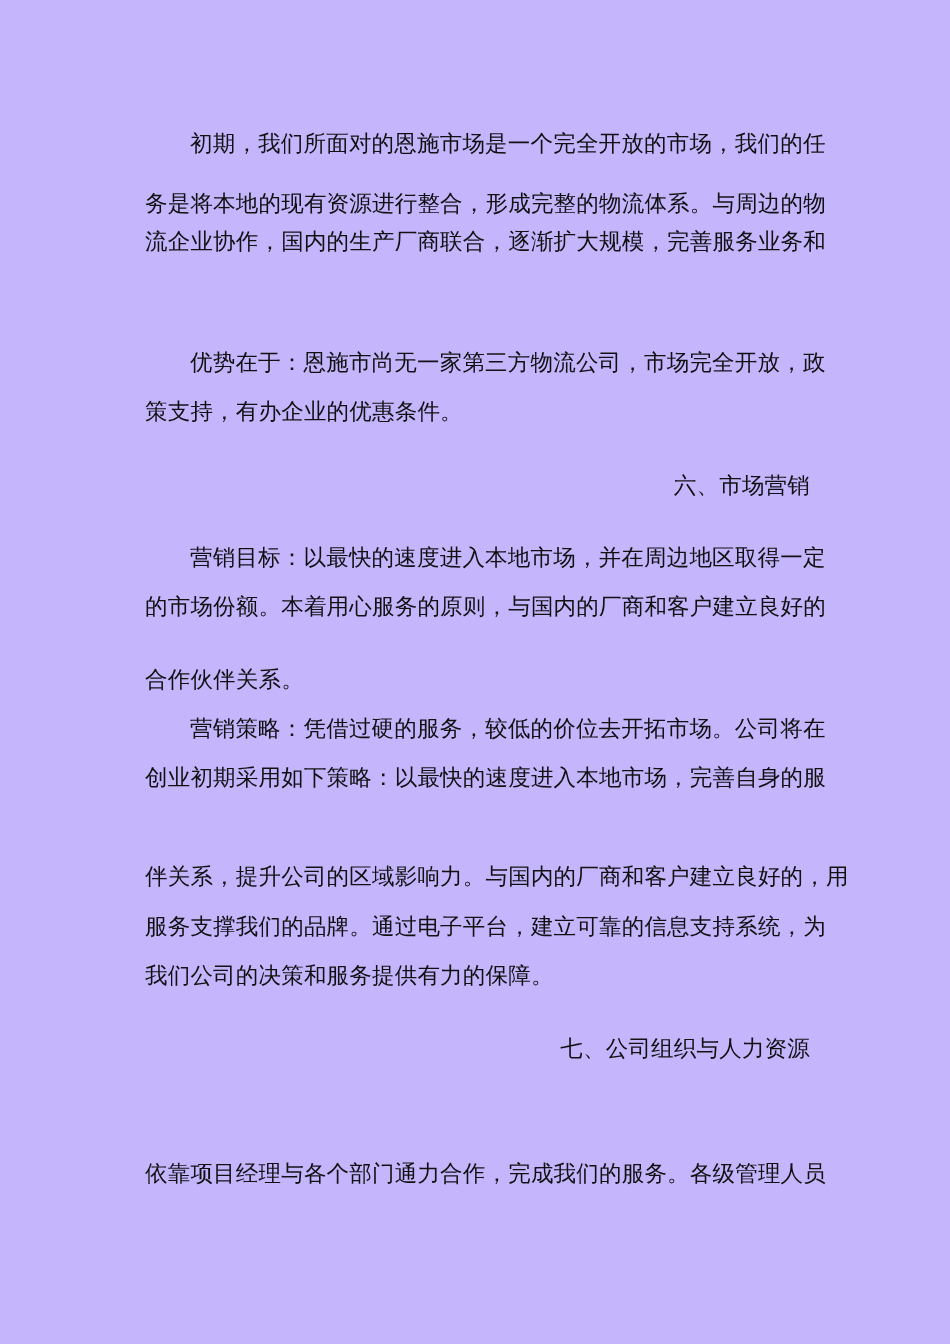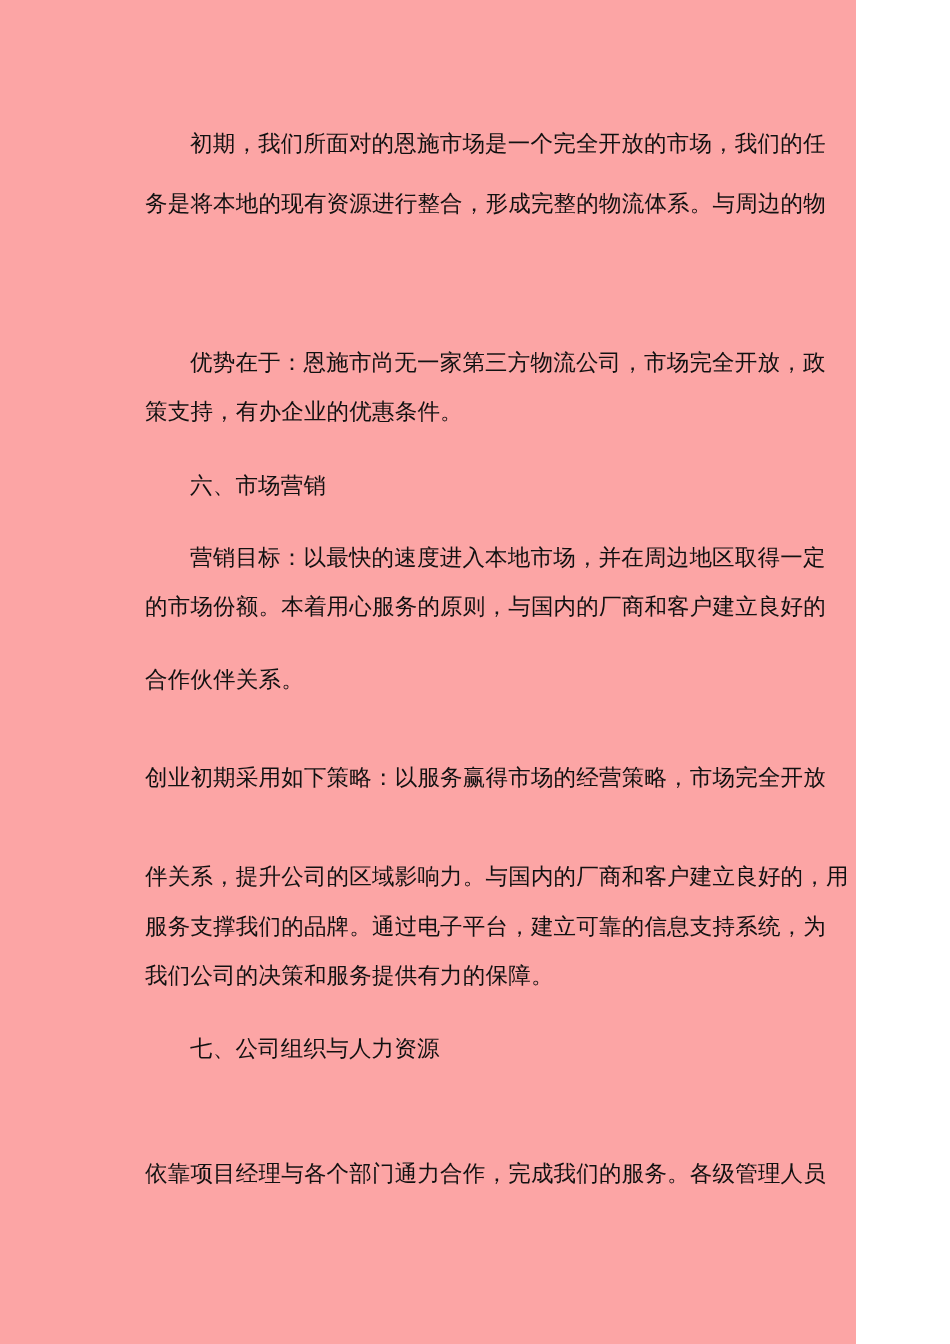--- a/index.html
+++ b/index.html
@@ -1,50 +1,52 @@
 <!DOCTYPE html>
 <html><head>
 <meta charset="utf-8">
 <style>
   html, body { margin: 0; padding: 0; background: #ffffff; }
   body { width: 950px; height: 1344px; position: relative; overflow: hidden; }
-  .page { position: absolute; left: 0; top: 0; width: 856px; height: 1344px; background: #fca5a5; }
+  .page { position: absolute; left: 0; top: 0; width: 950px; height: 1344px; background: #c4b5fd; }
   .line {
     position: absolute;
     left: 145px;
     width: 665px;
     height: 30px;
     line-height: 30px;
     font-family: "DejaVu Serif", "Liberation Serif", serif;
     font-size: 22.5px;
     color: #111111;
     white-space: nowrap;
     letter-spacing: 0.2px;
   }
-  .indent { left: 190px; width: 620px; }
+  .indent { left: 190px; width: 620px; text-align: right; }
   .justify { text-align: justify; text-align-last: justify; }
 </style>
 </head>
 <body>
 
 <div class="page">
 
   <div class="line indent justify" style="top:128px">初期，我们所面对的恩施市场是一个完全开放的市场，我们的任</div>
   <div class="line justify" style="top:188px">务是将本地的现有资源进行整合，形成完整的物流体系。与周边的物</div>
+  <div class="line justify" style="top:226px">流企业协作，国内的生产厂商联合，逐渐扩大规模，完善服务业务和</div>
 
   <div class="line indent justify" style="top:347px">优势在于：恩施市尚无一家第三方物流公司，市场完全开放，政</div>
   <div class="line" style="top:396px">策支持，有办企业的优惠条件。</div>
 
   <div class="line indent" style="top:470px">六、市场营销</div>
 
   <div class="line indent justify" style="top:542px">营销目标：以最快的速度进入本地市场，并在周边地区取得一定</div>
   <div class="line justify" style="top:591px">的市场份额。本着用心服务的原则，与国内的厂商和客户建立良好的</div>
   <div class="line" style="top:664px">合作伙伴关系。</div>
 
-  <div class="line justify" style="top:762px">创业初期采用如下策略：以服务赢得市场的经营策略，市场完全开放</div>
+  <div class="line indent justify" style="top:713px">营销策略：凭借过硬的服务，较低的价位去开拓市场。公司将在</div>
+  <div class="line justify" style="top:762px">创业初期采用如下策略：以最快的速度进入本地市场，完善自身的服</div>
   <div class="line justify" style="top:861px">伴关系，提升公司的区域影响力。与国内的厂商和客户建立良好的，用</div>
   <div class="line justify" style="top:911px">服务支撑我们的品牌。通过电子平台，建立可靠的信息支持系统，为</div>
   <div class="line" style="top:960px">我们公司的决策和服务提供有力的保障。</div>
 
   <div class="line indent" style="top:1033px">七、公司组织与人力资源</div>
 
   <div class="line justify" style="top:1158px">依靠项目经理与各个部门通力合作，完成我们的服务。各级管理人员</div>
 
 </div>
 

